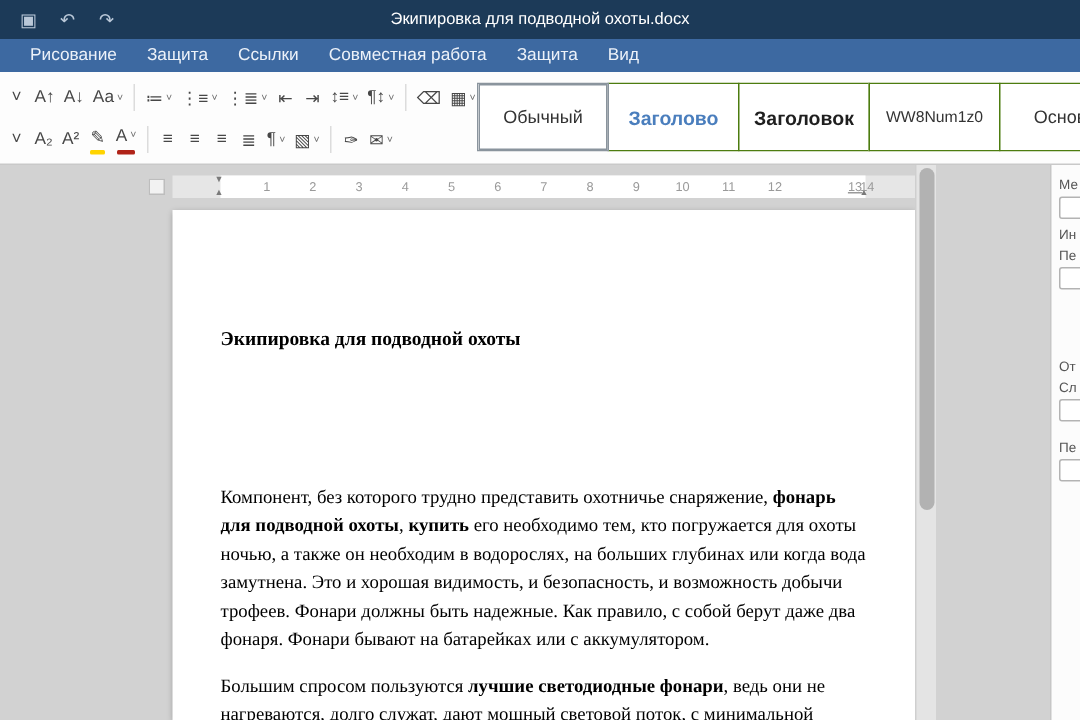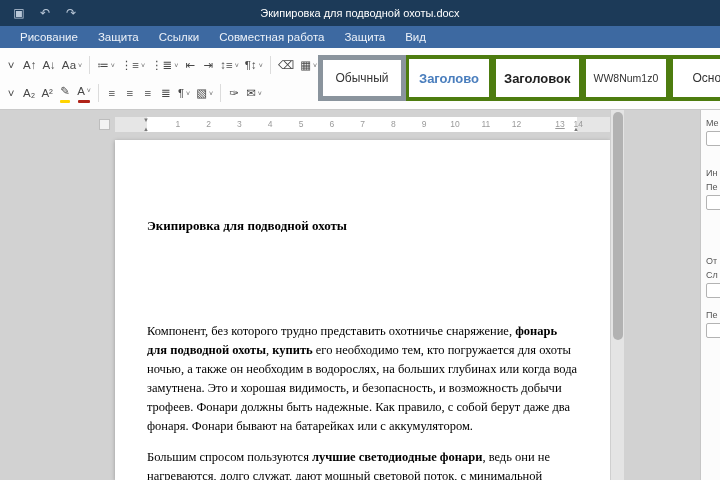--- a/index.html
+++ b/index.html
@@ -22,21 +22,21 @@
   #row1{top:5px}
   #row2{top:33px}
   .ic{position:relative;display:flex;align-items:center;justify-content:center;min-width:18px;height:22px;padding:0 3px;font-size:11.5px;color:#474747;border-radius:2px;white-space:nowrap}
   .ic .arr{font-size:7px;color:#6b6b6b;margin-left:2px}
   .ic .bar{position:absolute;left:4px;right:4px;bottom:1px;height:3px;border-radius:1px}
   .ic.with-bar{padding-bottom:5px}
   .sep{width:1px;height:18px;background:#dcdcdc;margin:0 4px}
 
   
   #gallery{position:absolute;left:318px;top:7px;right:0;height:46px;display:flex;overflow:hidden}
-  .style-box{flex:0 0 auto;min-width:88px;height:46px;background:#fff;border:4px solid #4d7c0f;display:flex;align-items:center;justify-content:center;padding:0 8px}
+  .style-box{flex:0 0 auto;min-width:88px;height:46px;background:#fff;border:1px solid #4d7c0f;display:flex;align-items:center;justify-content:center;padding:0 8px}
   .style-box+.style-box{margin-left:-1px}
   .style-box.selected{border-color:#8a949d;box-shadow:inset 0 0 0 1px #8a949d;z-index:1}
   .k-normal{font-size:12px;color:#333}
   .k-h1{font-size:13px;font-weight:700;color:#4a7ebd}
   .k-h2{font-size:13px;font-weight:700;color:#1f1f1f}
   .k-num{font-size:10.5px;color:#333}
   .k-body{font-size:12px;color:#333}
 
   
   #workspace{position:absolute;left:0;top:110px;width:720px;height:370px;background:#d2d2d2}
@@ -215,40 +215,40 @@
       <span class="rnum" style="left: 124.4px;">3</span>
       <span class="rnum" style="left: 155.2px;">4</span>
       <span class="rnum" style="left: 186px;">5</span>
       <span class="rnum" style="left: 216.8px;">6</span>
       <span class="rnum" style="left: 247.6px;">7</span>
       <span class="rnum" style="left: 278.4px;">8</span>
       <span class="rnum" style="left: 309.2px;">9</span>
       <span class="rnum" style="left: 340px;">10</span>
       <span class="rnum" style="left: 370.8px; text-align: right;">11</span>
       <span class="rnum" style="left: 401.6px;">12</span>
-      <span class="rnum" style="left: 445px; text-decoration: underline;">13</span>
+      <span class="rnum" style="left: 455px; text-decoration: underline;">13</span>
       <span class="rnum" style="left: 463.2px;">14</span>
     </div>
 
   <div id="page">
     <div class="doc-title">Экипировка для подводной охоты</div>
     <div id="paragraphs">
         <p class="doc-para"><span>Компонент, без которого трудно представить охотничье снаряжение, </span><b>фонарь для подводной охоты</b><span>, </span><b>купить</b><span> его необходимо тем, кто погружается для охоты ночью, а также он необходим  в водорослях, на больших глубинах или когда вода замутнена. Это и хорошая видимость, и безопасность, и возможность добычи трофеев. Фонари должны быть надежные. Как правило, с собой берут даже два фонаря. Фонари бывают на батарейках или с аккумулятором.</span></p>
         <p class="doc-para"><span>Большим спросом пользуются </span><b>лучшие светодиодные фонари</b><span>, ведь они не нагреваются, долго служат, дают мощный световой поток, с минимальной затратой энергии. Ими можно пользоваться несколько лет. Такие фонари горят гораздо ярче ламп накаливания.</span></p>
       </div>
   </div>
 
   <div id="scrollbar">
     <div id="sthumb"></div>
   </div>
 
   <div id="rightpanel">
       <div class="rp-label">Ме</div>
       <div class="rp-input" style="margin-top: 3px;"></div>
-      <div class="rp-label" style="margin-top: 22px;">Ин</div>
+      <div class="rp-label" style="margin-top: 5px;">Ин</div>
       <div class="rp-label" style="margin-top: 4px;">Пе</div>
       <div class="rp-input" style="margin-top: 3px;"></div>
       <div class="rp-label" style="margin-top: 46px;">От</div>
       <div class="rp-label" style="margin-top: 4px;">Сл</div>
       <div class="rp-input" style="margin-top: 3px;"></div>
       <div class="rp-label" style="margin-top: 12px;">Пе</div>
       <div class="rp-input" style="margin-top: 3px;"></div>
     </div>
 </div>
 

